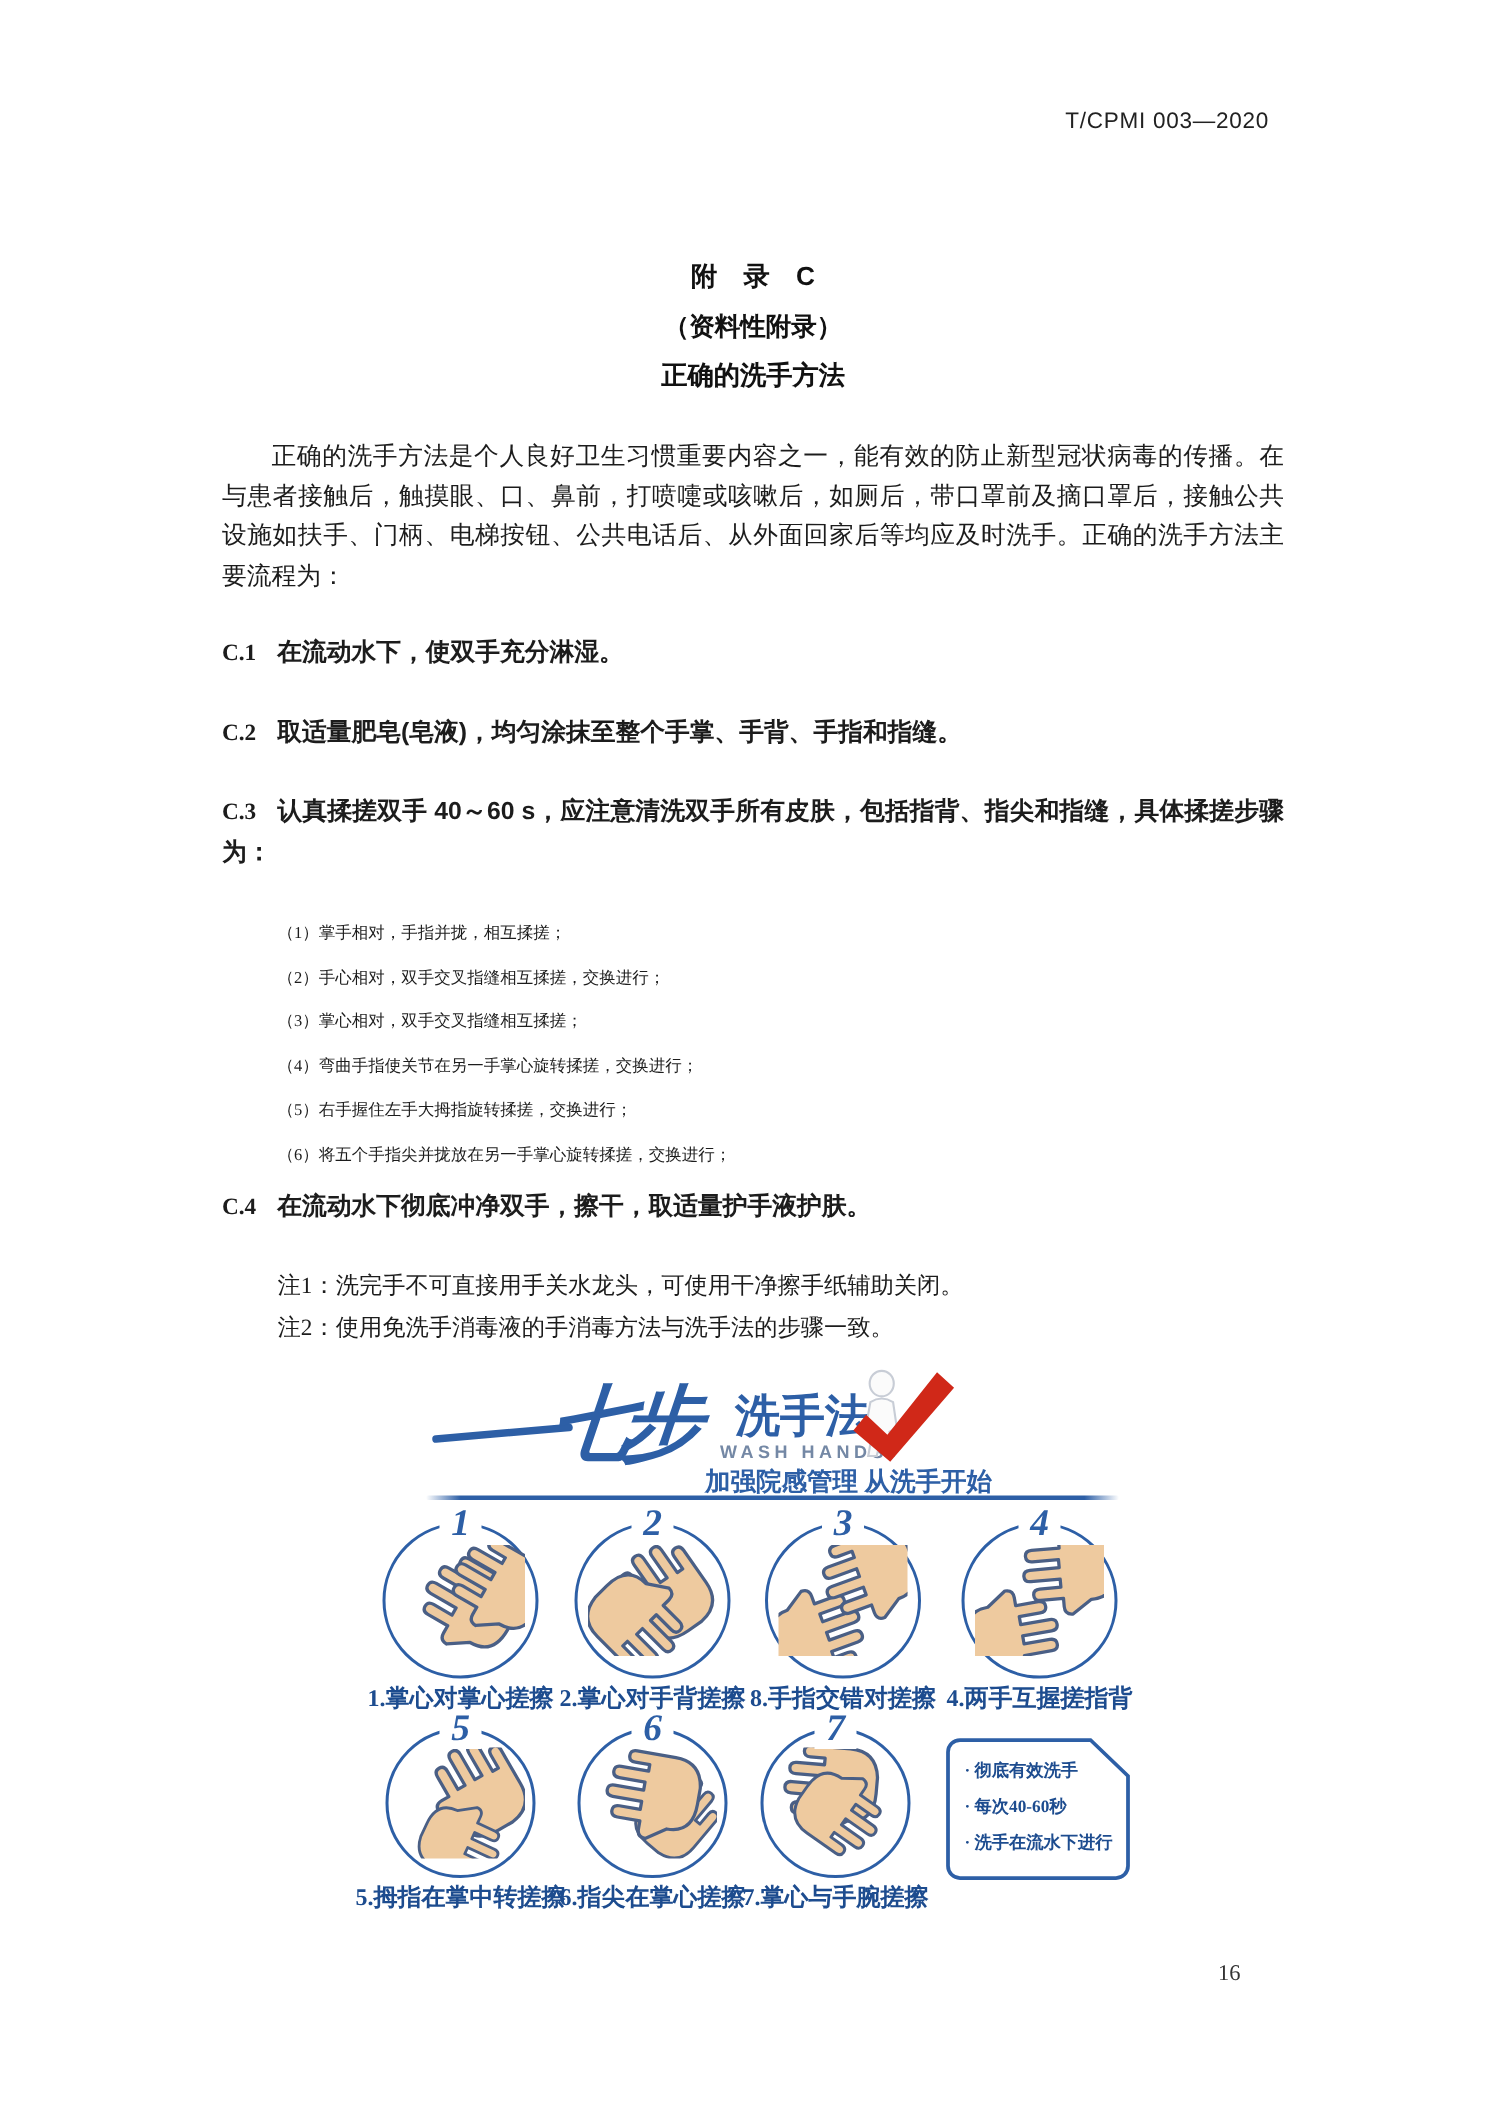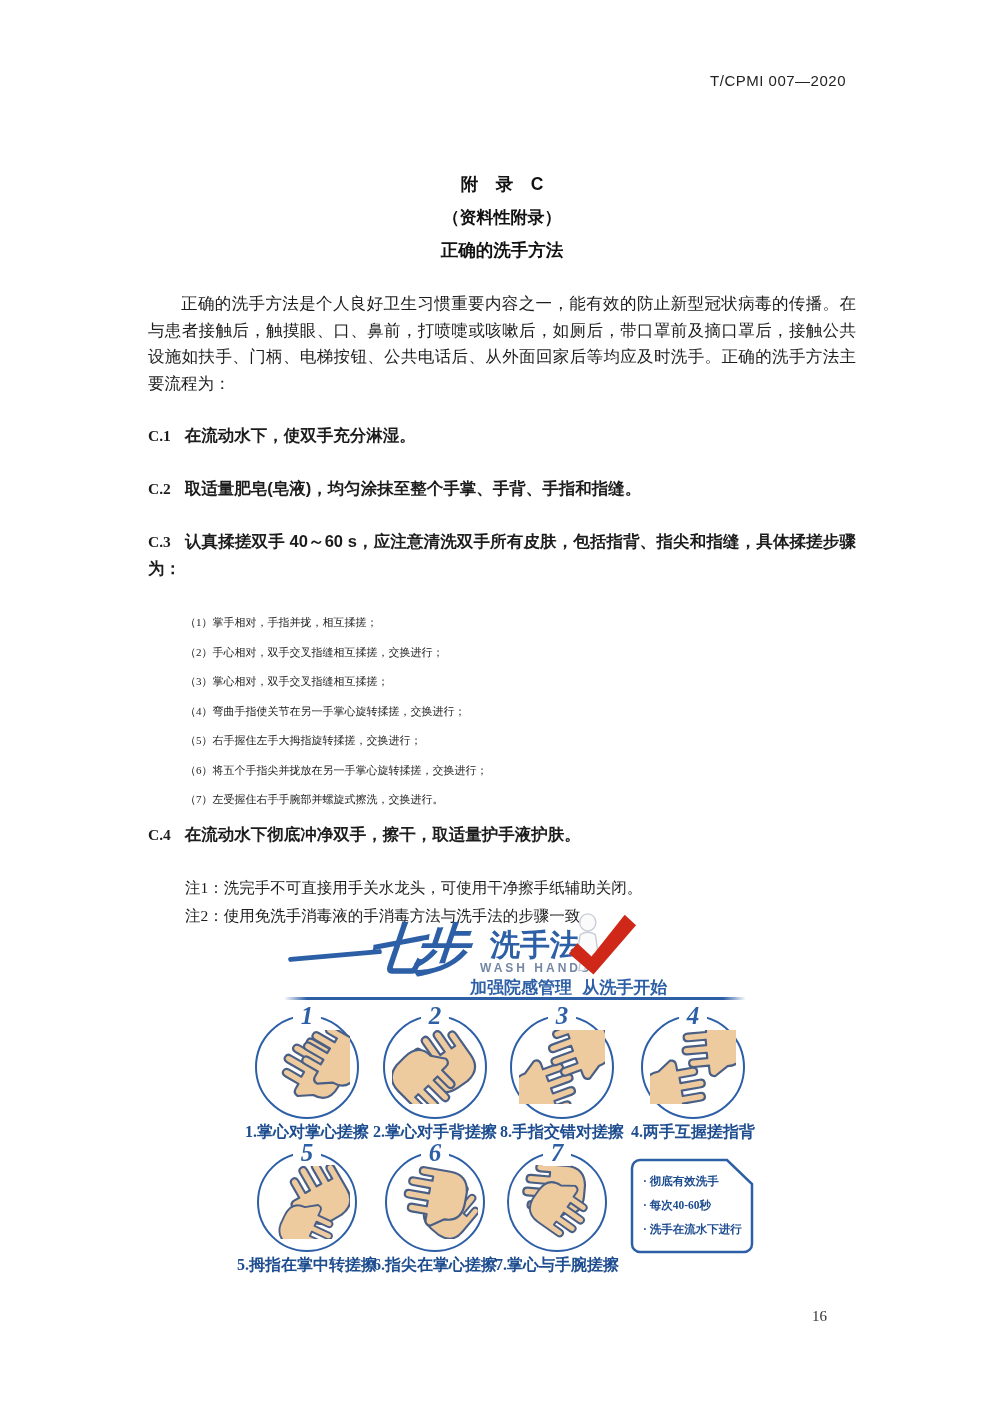--- a/index.html
+++ b/index.html
@@ -35,21 +35,21 @@
   
   .poster{position:absolute;left:240px;top:915px;width:520px;height:375px;}
   .poster-swash{position:absolute;left:48px;top:38px;width:94px;height:5px;background:var(--poster-blue);border-radius:3px;transform:rotate(-5deg);}
   .poster-title-big{
     position:absolute;left:128px;top:0px;font-family:"Liberation Serif",serif;
     font-size:54px;line-height:68px;font-weight:bold;font-style:italic;letter-spacing:-8px;
     color:var(--poster-blue);transform:skewX(-5deg);
   }
   .poster-title-small{position:absolute;left:250px;top:13px;font-family:"Liberation Sans",sans-serif;font-size:30px;line-height:33px;font-weight:bold;color:var(--poster-blue);}
   .poster-title-en{position:absolute;left:240px;top:46px;font-family:"Liberation Sans",sans-serif;font-size:12px;font-weight:bold;letter-spacing:3px;color:#7488a5;}
-  .poster-tagline{position:absolute;left:230px;top:61px;font-family:Liberation Mono, monospace;font-size:17px;font-weight:bold;color:var(--poster-blue);white-space:nowrap;}
+  .poster-tagline{position:absolute;left:230px;top:61px;font-family:Liberation Serif, serif;font-size:17px;font-weight:bold;color:var(--poster-blue);white-space:nowrap;}
   .check-figure{position:absolute;left:322px;top:-3px;width:80px;height:70px;}
   .poster-divider{
     position:absolute;left:44px;top:82px;width:462px;height:3px;border-radius:2px;
     background:linear-gradient(90deg,rgba(45,95,166,0) 0%,var(--poster-blue) 5%,var(--poster-blue) 95%,rgba(45,95,166,0) 100%);
   }
   .step{position:absolute;width:114px;display:flex;flex-direction:column;align-items:center;}
   .step-num{
     font-family:"Liberation Serif",serif;font-style:italic;font-weight:bold;font-size:25px;line-height:26px;
     color:var(--poster-blue);background:#fff;padding:0 8px;z-index:2;margin-bottom:-14px;
   }
@@ -72,21 +72,21 @@
 <body>
 
 <svg width="0" height="0" style="position:absolute" aria-hidden="true">
   <symbol id="hand" viewBox="0 0 64 68">
     <path class="hand-fill" d="M10 36 q0 -5 5 -5 h5 V17 q0 -4 3.5 -4 q3.5 0 3.5 4 v13 h5 V12 q0 -4 3.5 -4 q3.5 0 3.5 4 v18 h5 V14 q0 -4 3.5 -4 q3.5 0 3.5 4 v17 h4 v-9 q0 -4 3.5 -4 q3.5 0 3.5 4 v24 q0 16 -16 18 h-10 q-18 0 -18 -16 z"></path>
   </symbol>
 </svg>
 
 <div class="page">
 
-  <div class="doc-code">T/CPMI 007—2020</div>
+  <div class="doc-code">T/CPMI 003—2020</div>
 
   <div class="content">
     <div class="app-title">附　录　C</div>
     <div class="app-subtitle">（资料性附录）</div>
     <div class="app-heading">正确的洗手方法</div>
 
     <p class="intro">正确的洗手方法是个人良好卫生习惯重要内容之一，能有效的防止新型冠状病毒的传播。在与患者接触后，触摸眼、口、鼻前，打喷嚏或咳嗽后，如厕后，带口罩前及摘口罩后，接触公共设施如扶手、门柄、电梯按钮、公共电话后、从外面回家后等均应及时洗手。正确的洗手方法主要流程为：</p>
 
     <p class="sec">
       <span class="sec-id">C.1</span><span>在流动水下，使双手充分淋湿。</span>
@@ -98,21 +98,20 @@
       <span class="sec-id">C.3</span><span>认真揉搓双手 40～60 s，应注意清洗双手所有皮肤，包括指背、指尖和指缝，具体揉搓步骤为：</span>
     </p>
 
     <div class="sub-steps">
       <p>（1）掌手相对，手指并拢，相互揉搓；</p>
       <p>（2）手心相对，双手交叉指缝相互揉搓，交换进行；</p>
       <p>（3）掌心相对，双手交叉指缝相互揉搓；</p>
       <p>（4）弯曲手指使关节在另一手掌心旋转揉搓，交换进行；</p>
       <p>（5）右手握住左手大拇指旋转揉搓，交换进行；</p>
       <p>（6）将五个手指尖并拢放在另一手掌心旋转揉搓，交换进行；</p>
-      <p>（7）左受握住右手手腕部并螺旋式擦洗，交换进行。</p>
     </div>
 
     <p class="sec">
       <span class="sec-id">C.4</span><span>在流动水下彻底冲净双手，擦干，取适量护手液护肤。</span>
     </p>
 
     <div class="notes">
       <p>注1：洗完手不可直接用手关水龙头，可使用干净擦手纸辅助关闭。</p>
       <p>注2：使用免洗手消毒液的手消毒方法与洗手法的步骤一致。</p>
     </div>

